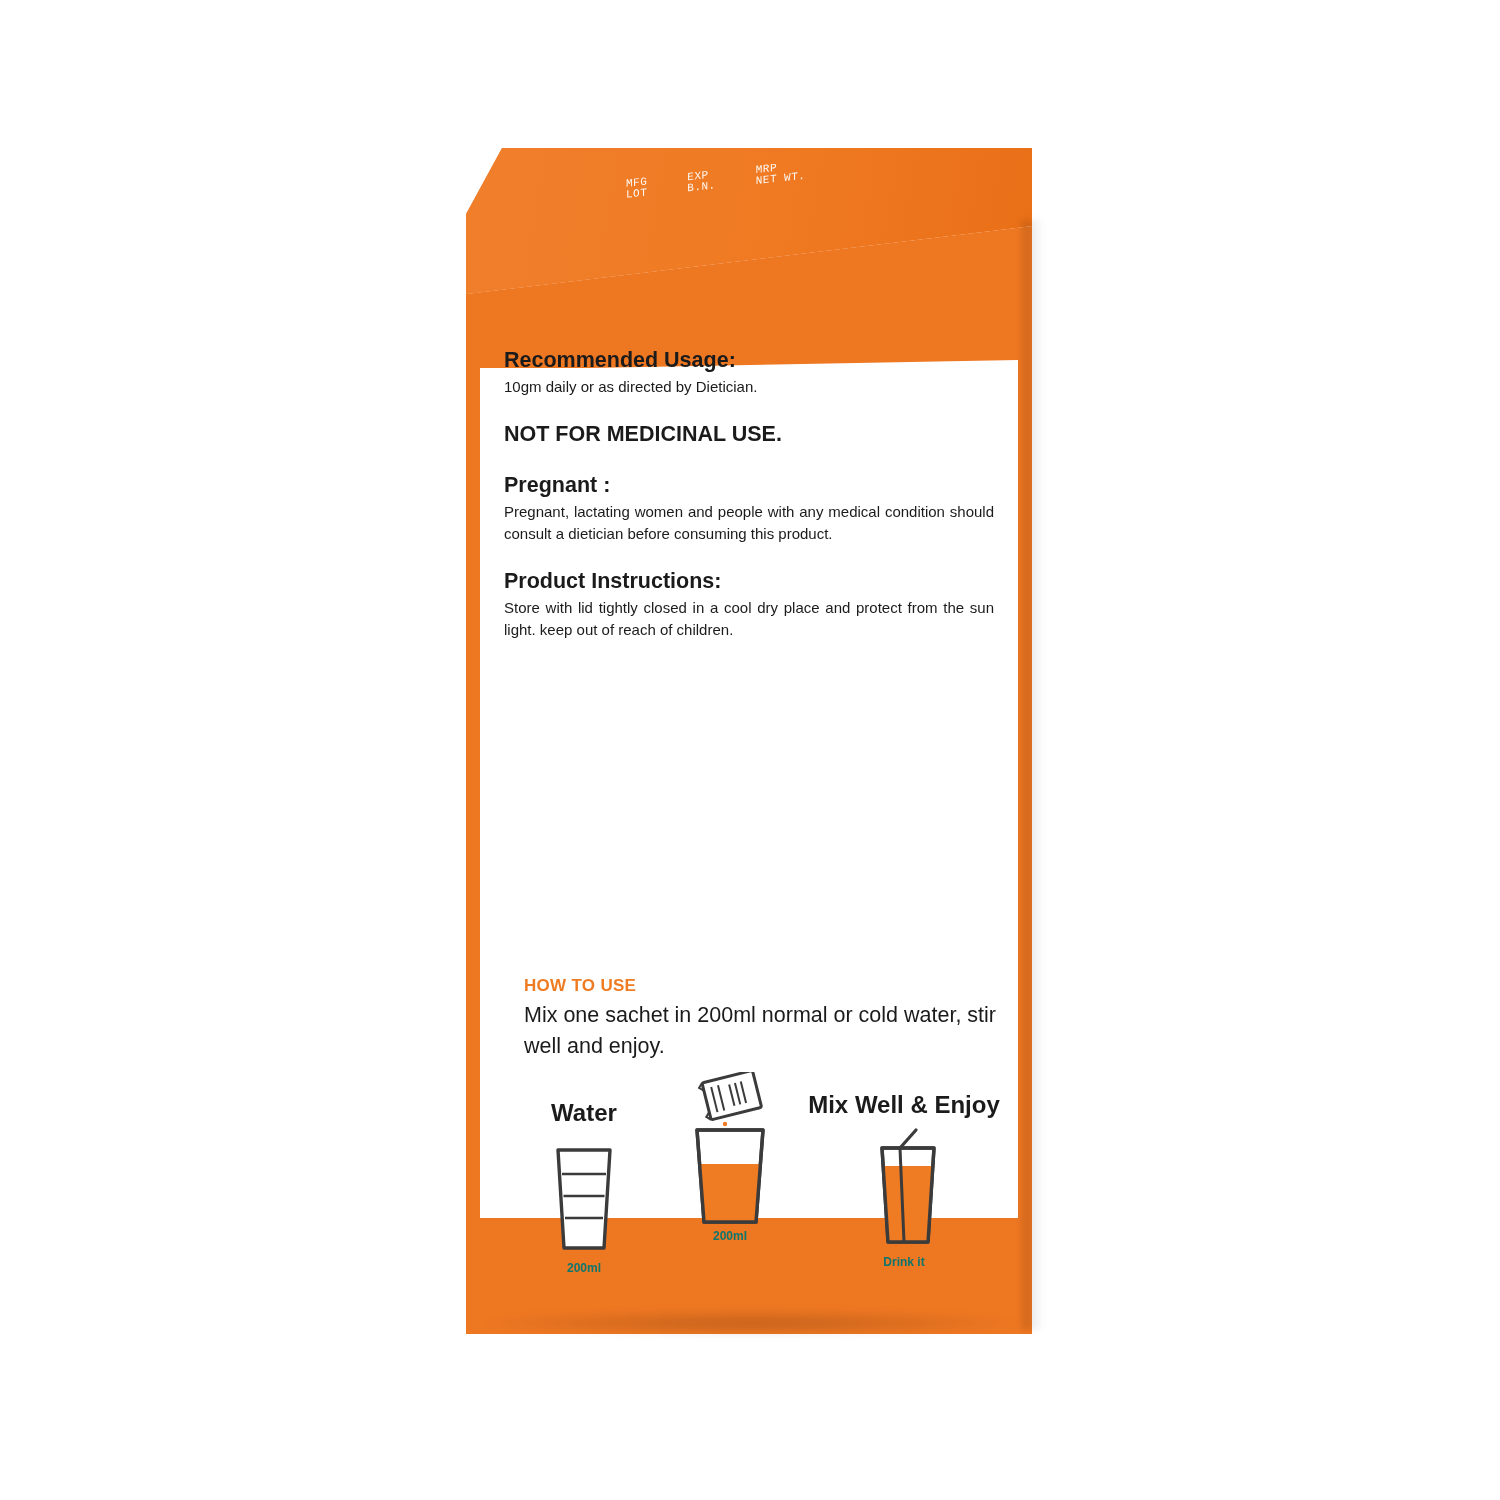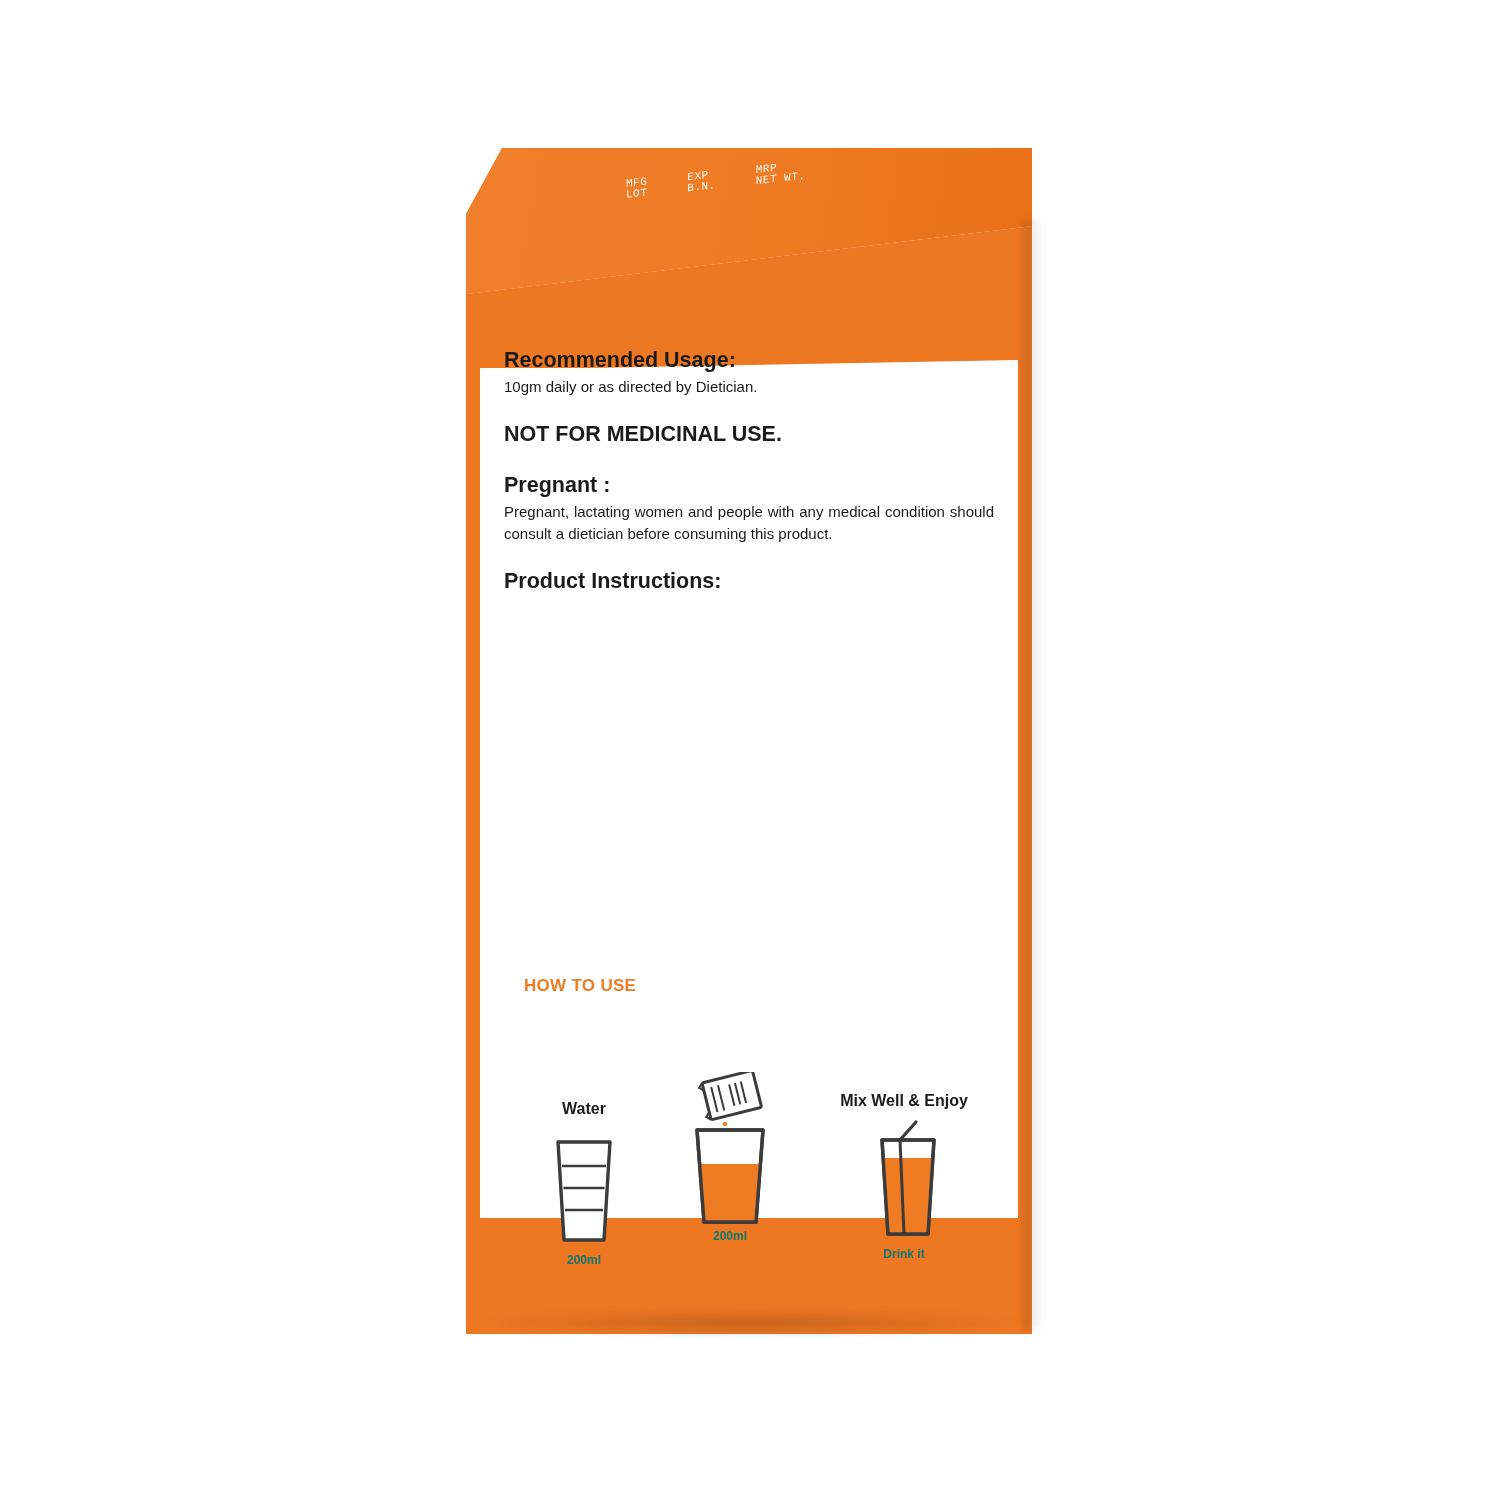--- a/index.html
+++ b/index.html
@@ -165,21 +165,21 @@
     left: 504px;
     top: 1086px;
     width: 500px;
     height: 210px;
   }
   .icon-col {
     position: absolute;
     text-align: center;
   }
   .icon-label {
-    font-size: 16px;
+    font-size: 24px;
     font-weight: bold;
     color: #1b1b1b;
     line-height: 1.1;
   }
   .icon-caption {
     font-size: 12px;
     font-weight: bold;
     color: #0f766e;
     line-height: 1.1;
     margin-top: 6px;
@@ -225,26 +225,28 @@
     <div class="sec-head">NOT FOR MEDICINAL USE.</div>
   </div>
 
   <div class="sec">
     <div class="sec-head">Pregnant :</div>
     <div class="sec-body">Pregnant, lactating women and people with any medical condition should consult a dietician before consuming this product.</div>
   </div>
 
   <div class="sec">
     <div class="sec-head">Product Instructions:</div>
+    <div class="sec-body">Store with lid tightly closed in a cool dry place and protect from the sun light. keep out of reach of children.</div>
   </div>
 
 </div>
 
 <div id="howto">
   <div class="howto-title">HOW TO USE</div>
+  <div class="howto-text">Mix one sachet in 200ml normal or cold water, stir well and enjoy.</div>
 </div>
 
 <div id="icons">
 
   <div class="icon-col" style="left:10px; top:14px; width:140px;">
     <div class="icon-label">Water</div>
     <div class="glass-wrap" style="margin-top:18px;">
       <svg width="80" height="112" viewBox="0 0 80 112">
         <path d="M14 6 L66 6 L60 104 L20 104 Z" fill="#ffffff" stroke="#3b3b3b" stroke-width="3.4" stroke-linejoin="round"></path>
         <path d="M18 30 L62 30" stroke="#3b3b3b" stroke-width="2.4"></path>

